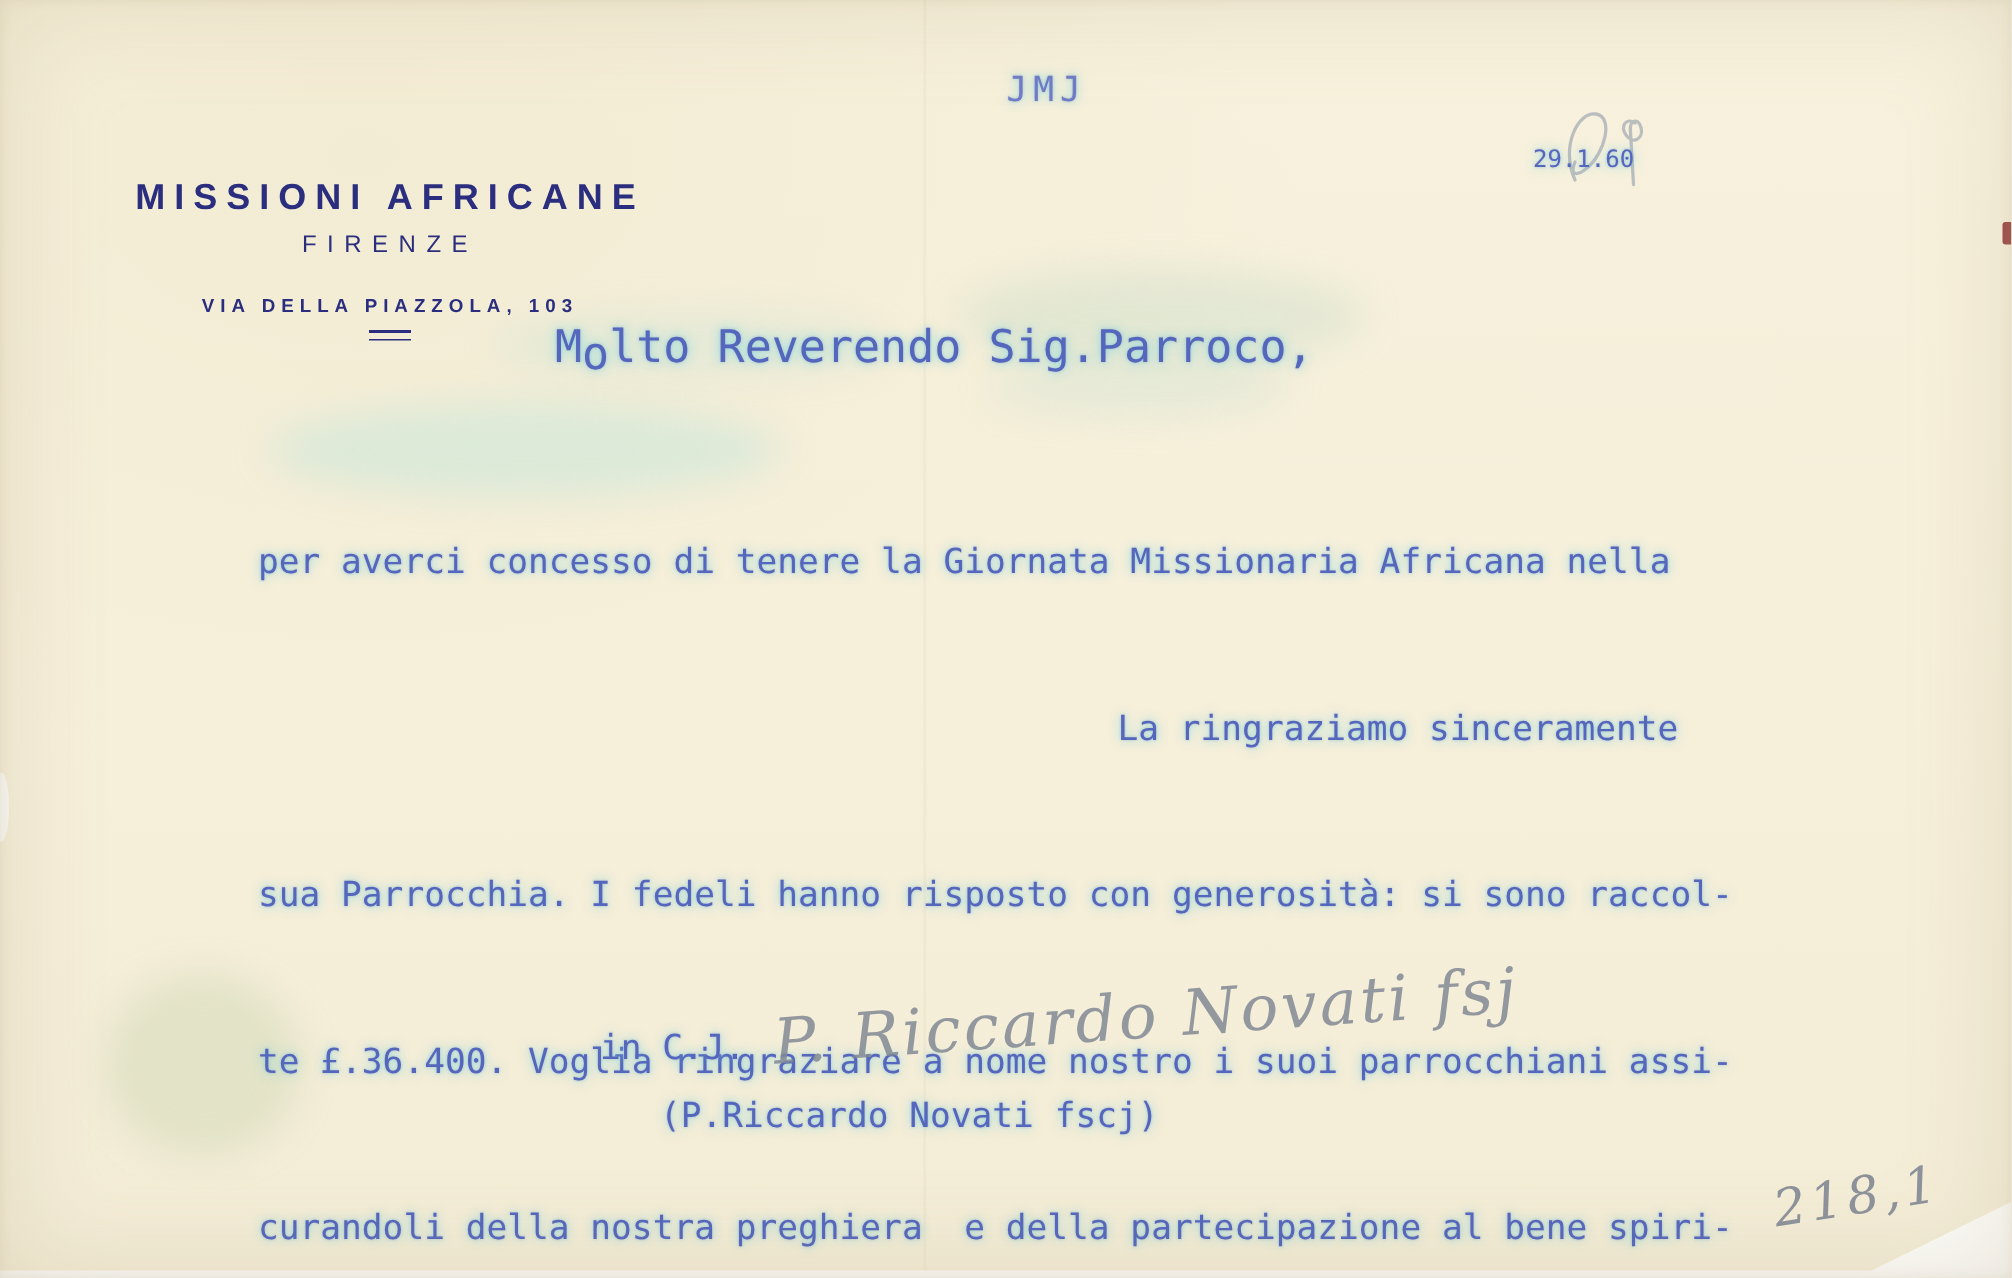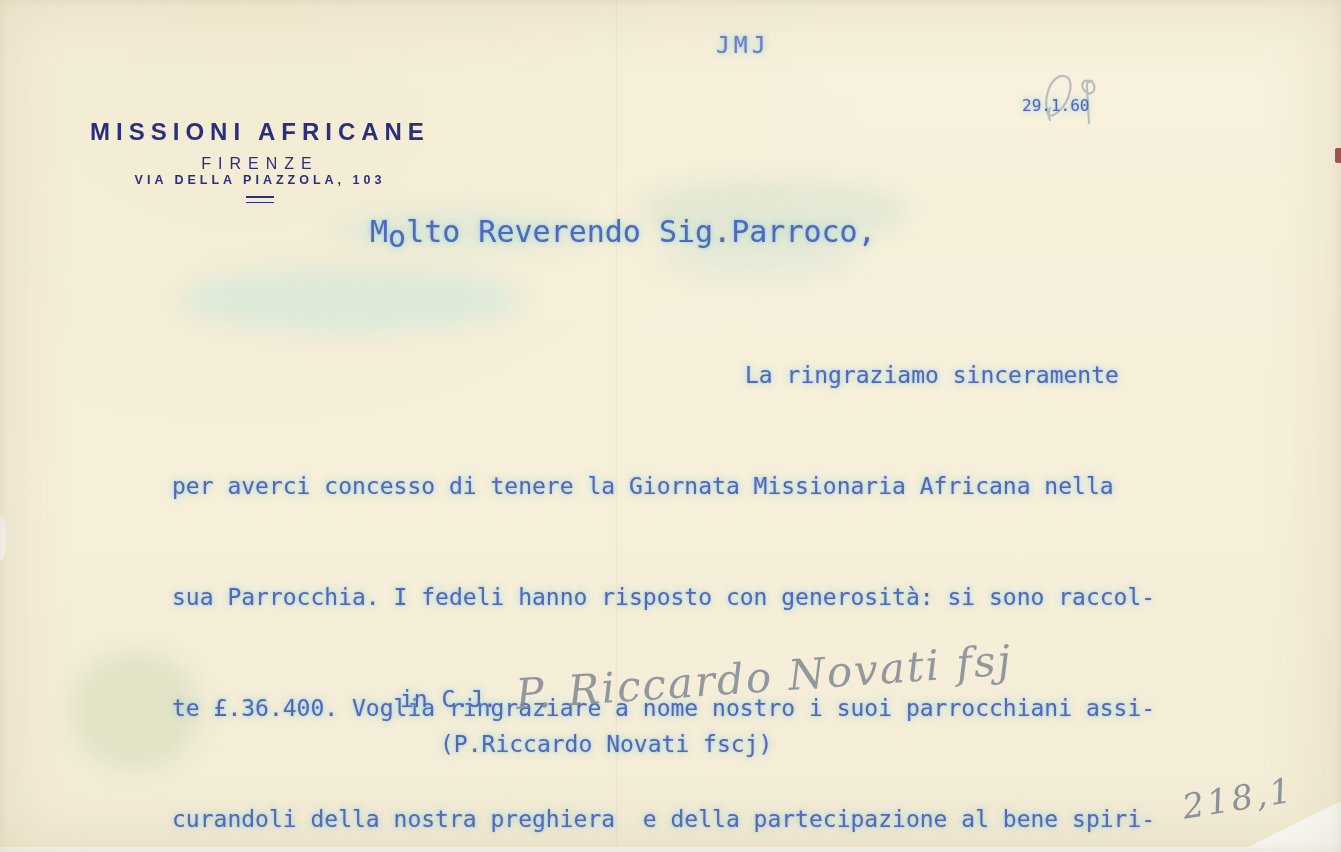--- a/index.html
+++ b/index.html
@@ -22,28 +22,28 @@
   
   .edge-bottom{position:absolute;left:0;bottom:0;width:100%;height:5px;background:#fbfaf7;}
   .corner-br{position:absolute;right:0;bottom:0;width:110px;height:62px;background:#fcfbf8;
       clip-path:polygon(100% 18%,100% 100%,6% 100%);}
   .notch-left{position:absolute;left:-4px;top:515px;width:10px;height:46px;background:#fbfaf7;border-radius:50%;}
   .red-mark{position:absolute;right:0;top:148px;width:6px;height:15px;background:#8d3030;border-radius:2px 0 0 2px;opacity:.85;}
   
   .typed{font-family:"DejaVu Sans Mono","Liberation Mono",monospace;color:#5566bd;
       text-shadow:0 0 7px rgba(120,215,225,.85),0 0 2px rgba(95,115,195,.4);
       white-space:pre;}
-  .monogram{position:absolute;left:671px;top:32px;font-size:23px;letter-spacing:4px;color:#6f7cc6;margin-left:45px;}
+  .monogram{position:absolute;left:671px;top:47px;font-size:23px;letter-spacing:4px;color:#6f7cc6;}
   .date{position:absolute;left:1022px;top:96px;font-size:16px;}
   
   .letterhead{position:absolute;left:60px;top:78px;width:400px;text-align:center;
       font-family:"Liberation Sans",sans-serif;color:#2b2e7e;}
   .lh-org{font-size:24px;font-weight:600;letter-spacing:6px;white-space:nowrap;margin-top:40px;}
   .lh-city{font-size:16px;font-weight:400;letter-spacing:7px;margin-top:9px;}
-  .lh-addr{font-size:12.5px;font-weight:600;letter-spacing:4px;margin-top:0;white-space:nowrap;}
+  .lh-addr{font-size:12.5px;font-weight:600;letter-spacing:4px;margin-top:24px;white-space:nowrap;}
   .lh-rule{width:28px;height:4px;margin:9px auto 0;
       border-top:2px solid #2b2e7e;border-bottom:1px solid #2b2e7e;}
   
   .scribble{position:absolute;left:1032px;top:68px;opacity:.75;}
   
   .salutation{position:absolute;left:370px;top:214px;font-size:30px;}
   .sub-o{display:inline-block;transform:translateY(5px);}
   .body-block{position:absolute;left:172px;top:283px;font-size:23px;line-height:37px;}
   .line{height:37px;}
   .indent-open{margin-left:573px;}
@@ -82,22 +82,22 @@
     <svg class="scribble" width="100" height="70" viewBox="0 0 100 70">
       <path d="M18,52 C8,30 20,6 32,8 C44,10 38,34 26,44 C20,49 14,50 18,40" fill="none" stroke="#a8adb6" stroke-width="2.2" stroke-linecap="round"></path>
       <path d="M58,14 C52,10 48,16 52,22 C57,29 64,24 62,17 C60,10 54,12 55,20 L57,55" fill="none" stroke="#a8adb6" stroke-width="2.2" stroke-linecap="round"></path>
     </svg>
 
     <div class="typed date">29.1.60</div>
 
     <div class="typed salutation"><span>M</span><span class="sub-o">o</span><span>lto Reverendo Sig.Parroco,</span></div>
 
     <div class="typed body-block">
+      <div class="line">per averci concesso di tenere la Giornata Missionaria Africana nella</div>
       <div class="line indent-open">La ringraziamo sinceramente</div>
-      <div class="line">per averci concesso di tenere la Giornata Missionaria Africana nella</div>
       <div class="line">sua Parrocchia. I fedeli hanno risposto con generosità: si sono raccol-</div>
       <div class="line">te £.36.400. Voglia ringraziare a nome nostro i suoi parrocchiani assi-</div>
       <div class="line">curandoli della nostra preghiera  e della partecipazione al bene spiri-</div>
       
       
       
       
       
     </div>
 

